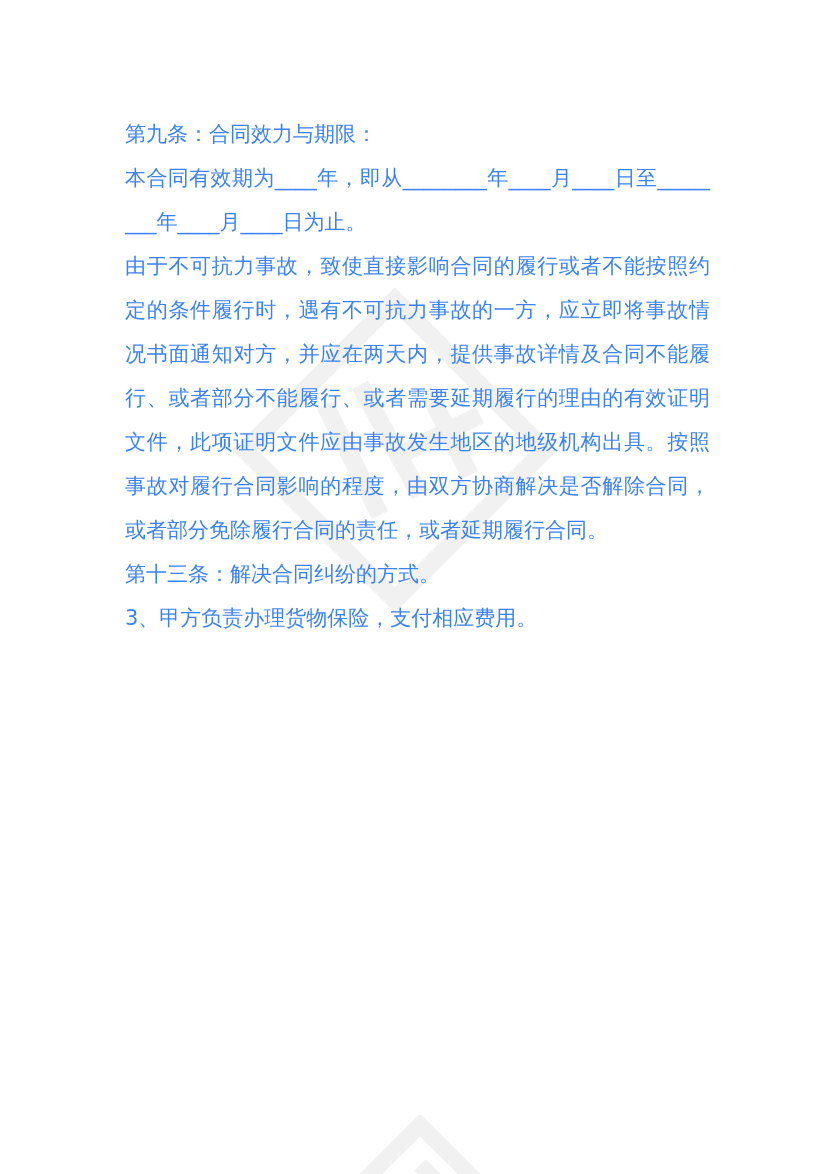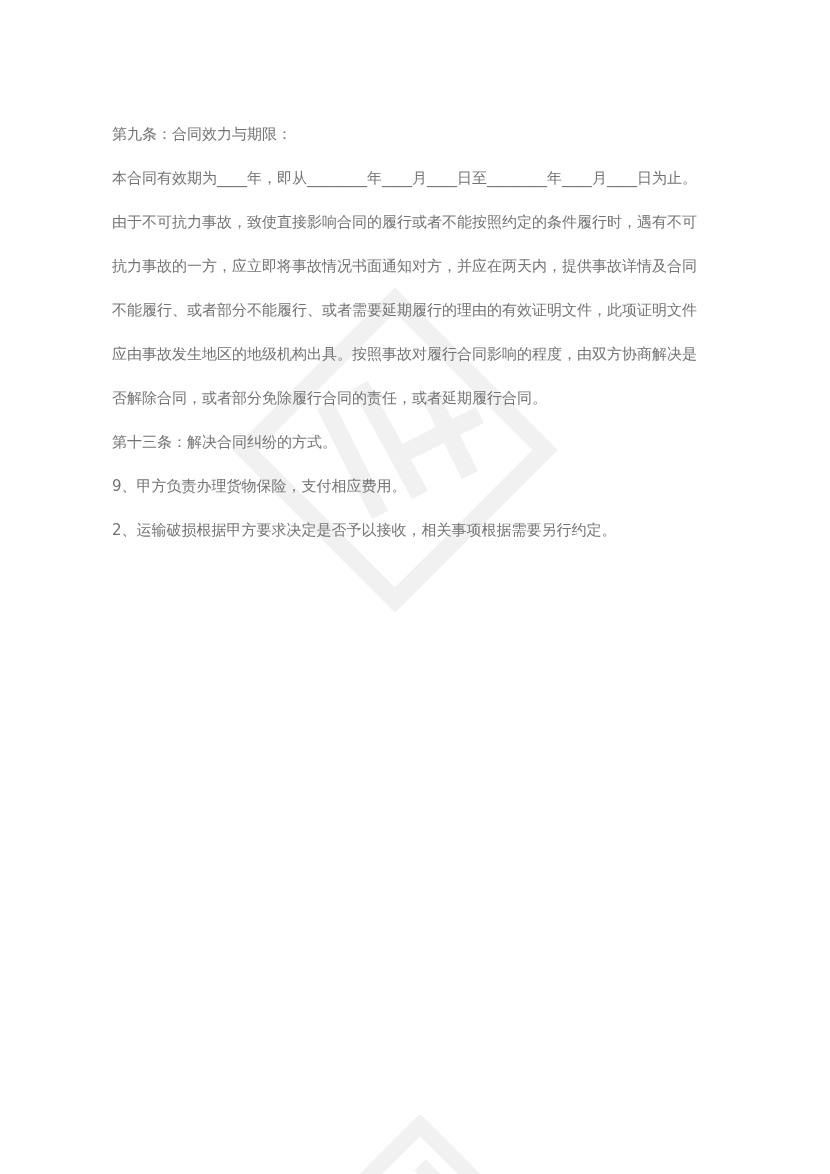--- a/index.html
+++ b/index.html
@@ -1,22 +1,22 @@
 <!DOCTYPE html>
 <html><head>
 <meta charset="utf-8">
 <style>
   html, body { margin: 0; padding: 0; background: #ffffff; }
   body { width: 830px; height: 1174px; position: relative; overflow: hidden; }
   .page { position: absolute; left: 0; top: 0; width: 830px; height: 1174px; background: #fff; }
   .watermark { position: absolute; pointer-events: none; }
   .content {
-    position: absolute; left: 112px; top: 112px; width: 585px;
+    position: absolute; left: 125px; top: 112px; width: 585px;
     font-family: "DejaVu Sans", "Liberation Sans", sans-serif;
-    font-size: 15px; color: #737373; line-height: 44px;
+    font-size: 21px; color: #3b82f6; line-height: 44px;
   }
   .para { margin: 0; text-align: justify; word-break: break-all; }
 </style>
 </head>
 <body>
 
 <div class="page">
 
   <svg class="watermark" style="left:230px; top:285px;" width="330" height="330" viewBox="0 0 330 330">
     <g fill="none" stroke="#f1f1f1" stroke-width="18">
@@ -30,16 +30,15 @@
       <path d="M40 120 L150 10 L260 120"></path>
       <path d="M120 70 L140 110 M150 50 L190 90"></path>
     </g>
   </svg>
 
   <div class="content">
     <p class="para">第九条：合同效力与期限：</p>
     <p class="para">本合同有效期为____年，即从________年____月____日至________年____月____日为止。</p>
     <p class="para">由于不可抗力事故，致使直接影响合同的履行或者不能按照约定的条件履行时，遇有不可抗力事故的一方，应立即将事故情况书面通知对方，并应在两天内，提供事故详情及合同不能履行、或者部分不能履行、或者需要延期履行的理由的有效证明文件，此项证明文件应由事故发生地区的地级机构出具。按照事故对履行合同影响的程度，由双方协商解决是否解除合同，或者部分免除履行合同的责任，或者延期履行合同。</p>
     <p class="para">第十三条：解决合同纠纷的方式。</p>
-    <p class="para">9、甲方负责办理货物保险，支付相应费用。</p>
-    <p class="para">2、运输破损根据甲方要求决定是否予以接收，相关事项根据需要另行约定。</p>
+    <p class="para">3、甲方负责办理货物保险，支付相应费用。</p>
   </div>
 </div>
 
 </body></html>

